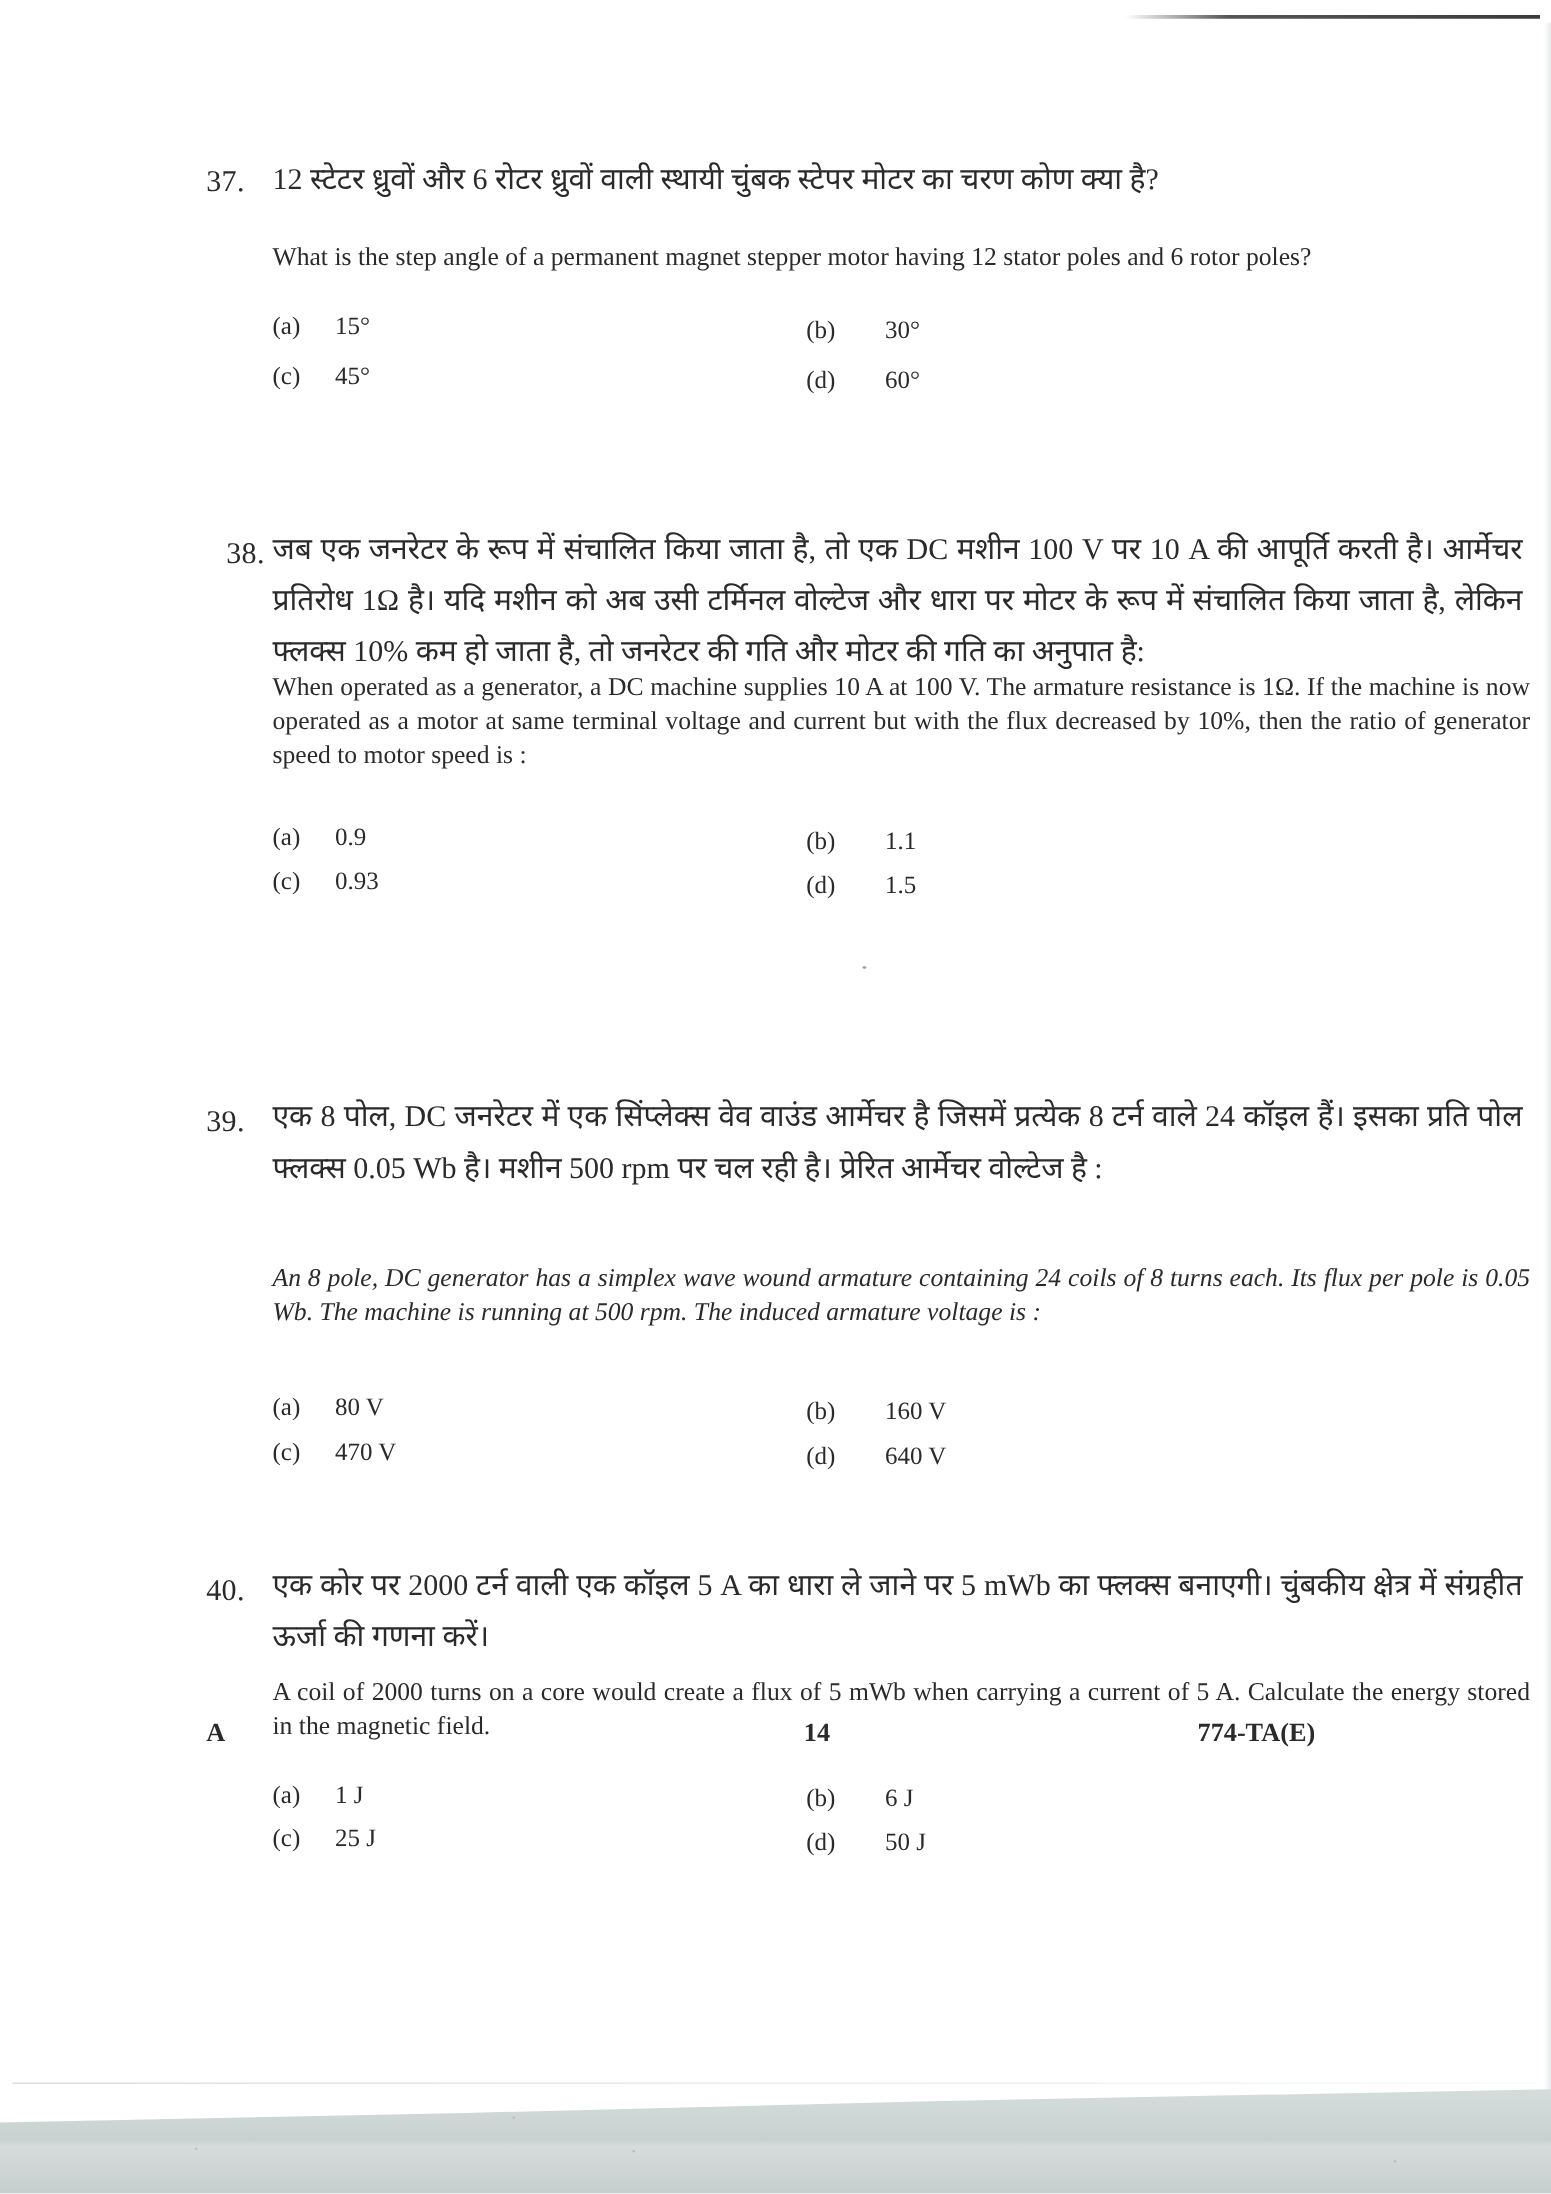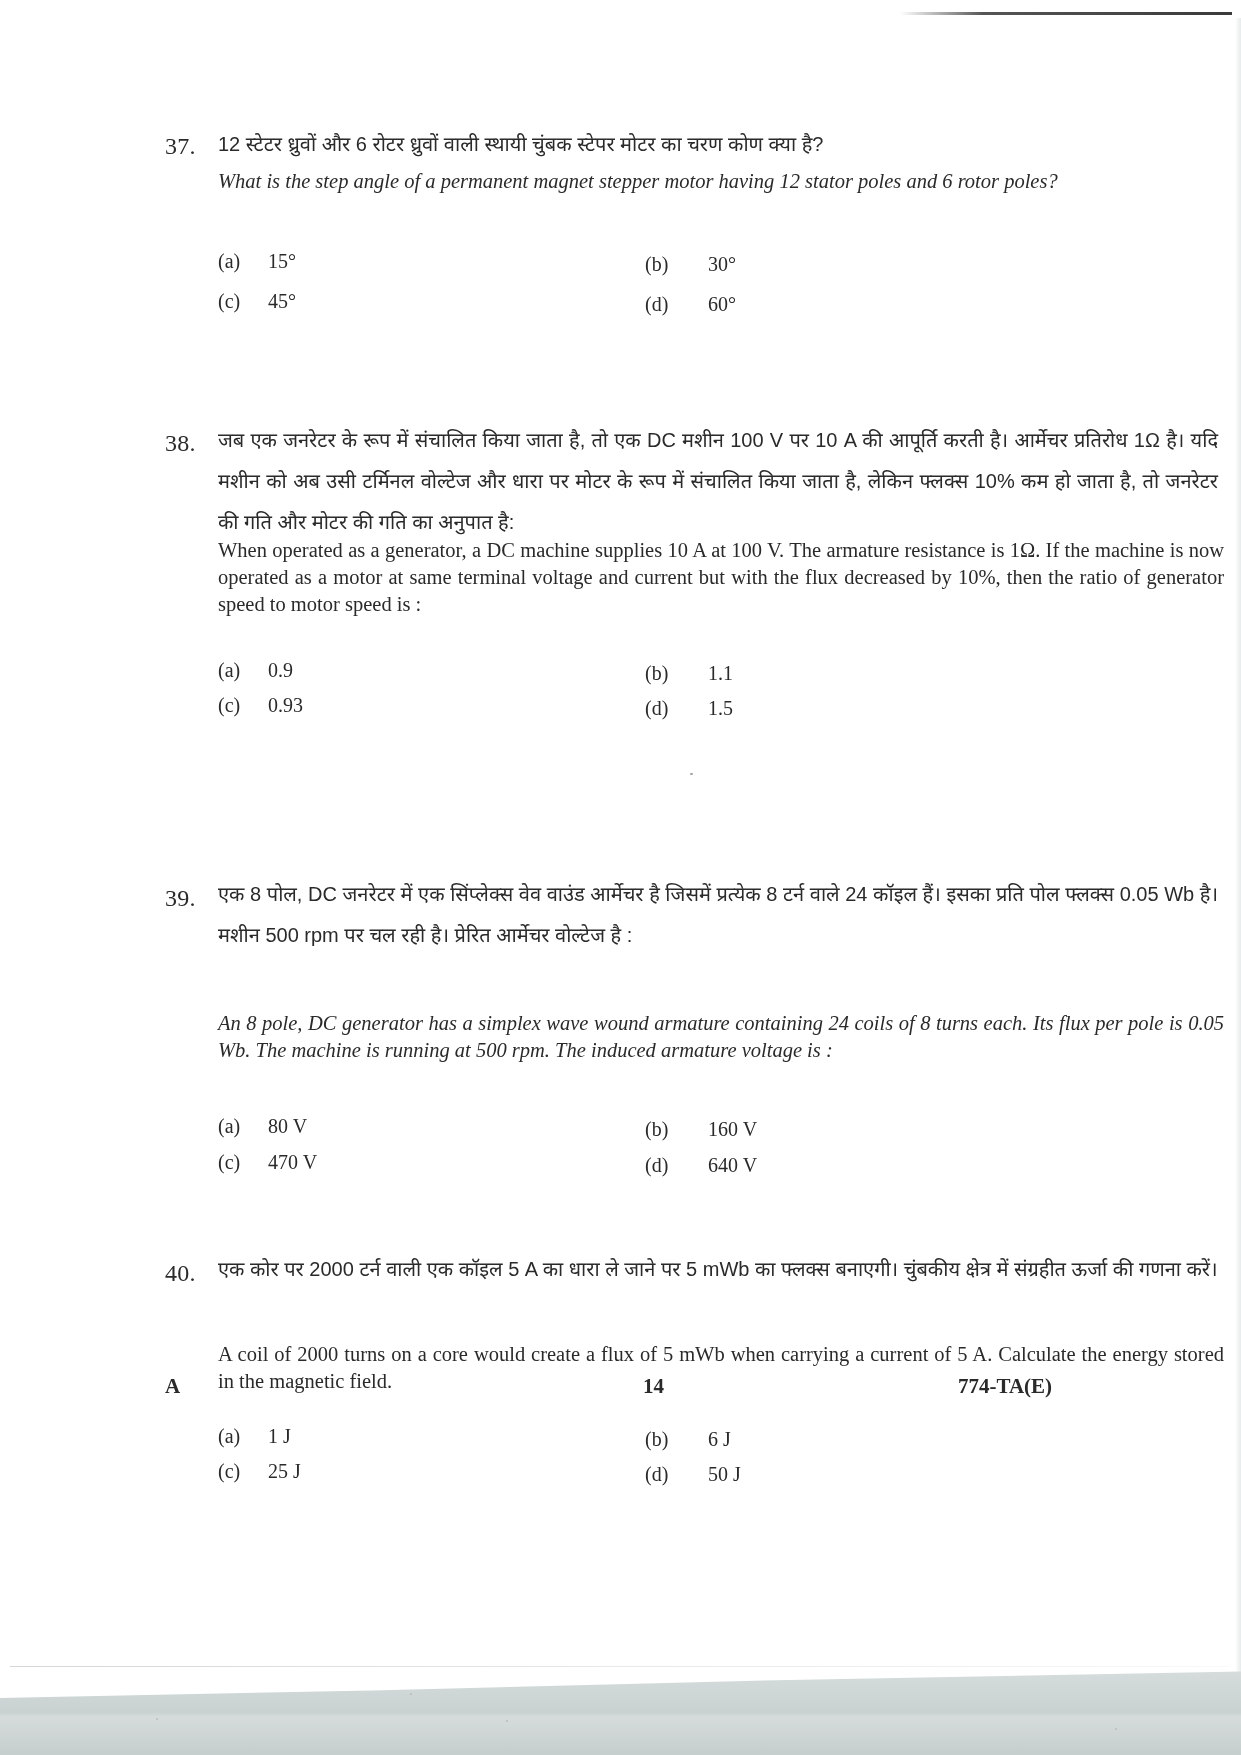--- a/index.html
+++ b/index.html
@@ -17,21 +17,21 @@
     position:absolute; right:0; top:18px; width:6px; height:1660px;
     background:linear-gradient(to right, #ffffff, #e8ebeb);
   }
   .q { position:absolute; left:165px; width:1050px; }
   .qnum {
     position:absolute; left:0; top:0;
     font-size:24px; letter-spacing:0.3px;
   }
   .hindi {
     position:absolute; left:53px; width:1000px;
-    font-family:Liberation Sans, sans-serif; font-size:20px;
+    font-family:Liberation Serif, serif; font-size:24px;
     line-height:41px; text-align:justify; text-align-last:left;
   }
   .eng {
     position:absolute; left:53px; width:1006px;
     font-size:20.5px; line-height:27px; text-align:justify;
     text-align-last:left;
   }
   .opt { position:absolute; font-size:20px; }
   .opt .lbl { position:absolute; left:0; top:0; }
   .opt .val { position:absolute; top:0; white-space:nowrap; }
@@ -51,41 +51,41 @@
 </style>
 </head>
 <body>
 
 <div class="top-rule"></div>
 <div class="right-edge"></div>
 
 <div class="q" style="top:130px;">
   <div class="qnum" style="top:3px;">37.</div>
   <div class="hindi" style="top:-6px;">12 स्टेटर ध्रुवों और 6 रोटर ध्रुवों वाली स्थायी चुंबक स्टेपर मोटर का चरण कोण क्या है?</div>
-  <div class="eng" style="top:38px;font-style:italic;">What is the step angle of a permanent magnet stepper motor having 12 stator poles and 6 rotor poles?</div>
+  <div class="eng" style="top:63px;">What is the step angle of a permanent magnet stepper motor having 12 stator poles and 6 rotor poles?</div>
   <div class="opt left" style="left:53px; top:120px;">
     <span class="lbl">(a)</span>
     <span class="val">15°</span>
   </div>
   <div class="opt right" style="left:480px; top:123px;">
     <span class="lbl">(b)</span>
     <span class="val">30°</span>
   </div>
   <div class="opt left" style="left:53px; top:160px;">
     <span class="lbl">(c)</span>
     <span class="val">45°</span>
   </div>
   <div class="opt right" style="left:480px; top:163px;">
     <span class="lbl">(d)</span>
     <span class="val">60°</span>
   </div>
 </div>
 
 <div class="q" style="top:425px;">
-  <div class="qnum" style="top:5px;">38.</div>
+  <div class="qnum" style="top:5px;margin-left:16px;">38.</div>
   <div class="hindi" style="top:-5px;">जब एक जनरेटर के रूप में संचालित किया जाता है, तो एक DC मशीन 100 V पर 10 A की आपूर्ति करती है। आर्मेचर प्रतिरोध 1Ω है। यदि मशीन को अब उसी टर्मिनल वोल्टेज और धारा पर मोटर के रूप में संचालित किया जाता है, लेकिन फ्लक्स 10% कम हो जाता है, तो जनरेटर की गति और मोटर की गति का अनुपात है:</div>
   <div class="eng" style="top:112px;">When operated as a generator, a DC machine supplies 10 A at 100 V. The armature resistance is 1Ω. If the machine is now operated as a motor at same terminal voltage and current but with the flux decreased by 10%, then the ratio of generator speed to motor speed is :</div>
   <div class="opt left" style="left:53px; top:234px;">
     <span class="lbl">(a)</span>
     <span class="val">0.9</span>
   </div>
   <div class="opt right" style="left:480px; top:237px;">
     <span class="lbl">(b)</span>
     <span class="val">1.1</span>
   </div>

